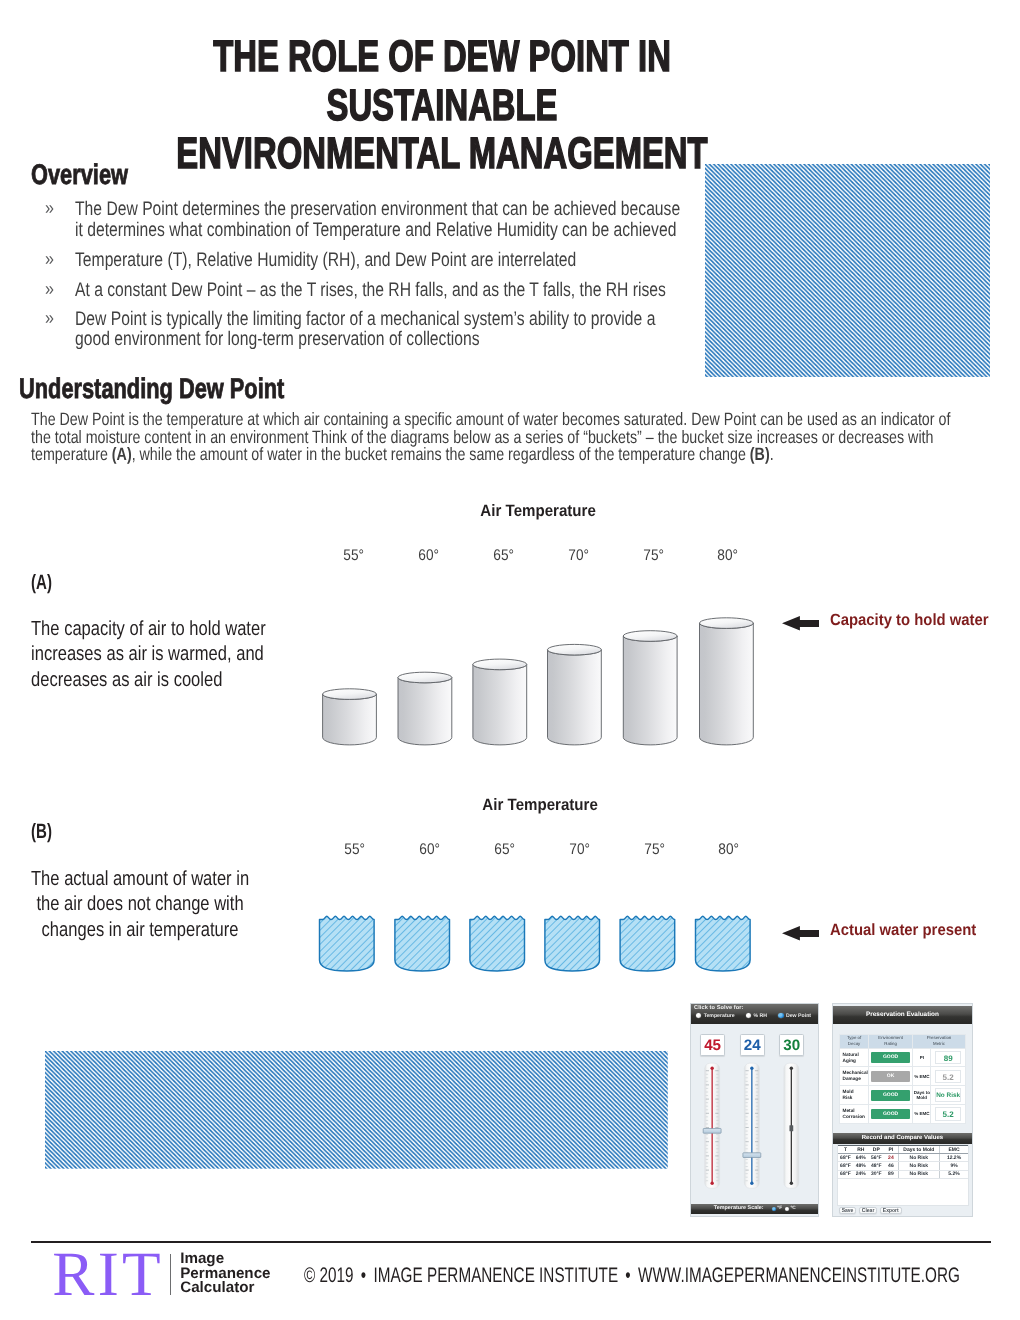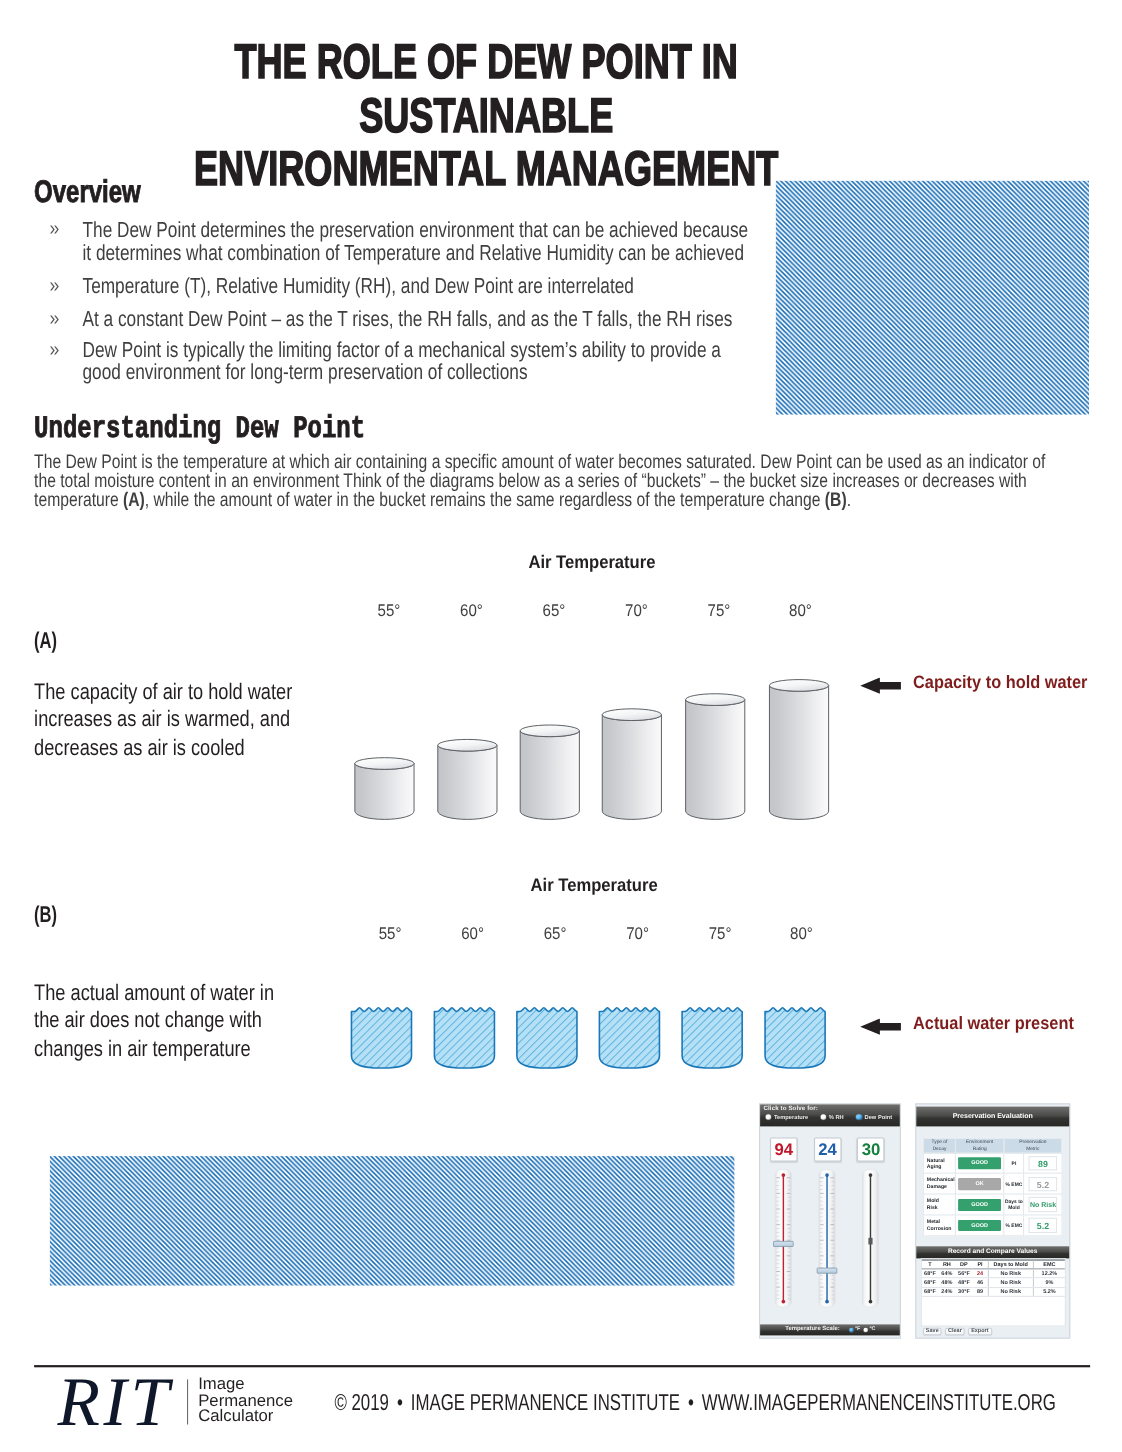--- a/index.html
+++ b/index.html
@@ -125,23 +125,23 @@
   .recTable .sepL{border-left:.5px solid #c9cfd4;}
   .recBtns{position:absolute;left:5.4px;top:203.0px;white-space:nowrap;line-height:0;font-size:0;}
   .recBtns button{font-family:"Liberation Sans",sans-serif;font-size:5.0px;font-weight:bold;
           color:#4b5158;background:linear-gradient(180deg,#ffffff,#f3f5f6);
           border:1px solid #ccd2d7;border-radius:2.2px;padding:0 2.1px;margin-right:2.3px;
           height:6.7px;line-height:5.5px;box-sizing:border-box;
           box-shadow:0 .6px .8px rgba(0,0,0,.10);}
   
   #footrule{left:30.7px;top:1240.7px;width:959.9px;height:2px;background:#231f20;}
   #rittext{position:absolute;left:52.3px;top:1245.0px;font-family:"Liberation Serif",serif;
-           font-size:63.2px;letter-spacing:3.3px;color:#0f172a;line-height:59.5px;white-space:nowrap;font-style:italic;}
+           font-size:63.2px;letter-spacing:3.3px;color:#8b5cf6;line-height:59.5px;white-space:nowrap;}
   #ritdivider{left:170.1px;top:1254.3px;width:1.2px;height:40.5px;background:#6d6e70;}
-  #ipi{position:absolute;left:180.2px;top:1251.9px;font-size:15.2px;font-weight:normal;
+  #ipi{position:absolute;left:180.2px;top:1251.9px;font-size:15.2px;font-weight:bold;
        line-height:14.7px;color:#231f20;white-space:nowrap;}
   #copyline{position:absolute;left:303.5px;top:1265.2px;font-size:21.0px;color:#231f20;
             line-height:21.0px;white-space:nowrap;}
   #copyline span.cl{display:inline-block;transform:scaleX(.728);transform-origin:left top;}
   #copyline .sp{display:inline-block;width:10px;}
 </style>
 </head>
 <body>
 
 <svg width="0" height="0" style="position:absolute" aria-hidden="true">
@@ -190,21 +190,21 @@
 </div>
 
 <div class="abs hatchbox" id="recbox" style="left:705px;top:163.6px;width:285.4px;height:213.7px;">
   <div class="frame">
     <svg viewBox="0 0 285.4 213.7" preserveAspectRatio="none" xmlns="http://www.w3.org/2000/svg">
       <rect x="0" y="0" width="285.4" height="213.7" fill="url(#hatchA)"></rect>
     </svg>
   </div>
 </div>
 
-<div class="sec-h" style="left:31px;top:374.5px;font-family:Liberation Mono, monospace;">
+<div class="sec-h" style="left:19px;top:374.5px;">
   <span>Understanding Dew Point</span>
 </div>
 <div class="abs" id="para">
   <span class="l">The Dew Point is the temperature at which air containing a specific amount of water becomes saturated. Dew Point can be used as an indicator of</span>
   <span class="l">the total moisture content in an environment Think of the diagrams below as a series of “buckets” – the bucket size increases or decreases with</span>
   <span class="l" id="para3">temperature <b>(A)</b>, while the amount of water in the bucket remains the same regardless of the temperature change <b>(B)</b>.</span>
 </div>
 
 <div class="ablab abs" style="left:31px;top:573px;">
   <span>(A)</span>
@@ -258,21 +258,21 @@
 <svg class="abs" id="arrowA" style="left:782px;top:616px;" width="37.3" height="14.6" viewBox="0 0 37.3 14.6" xmlns="http://www.w3.org/2000/svg">
   <path d="M0,7.3 L17.9,0 L17.9,3.9 L37.3,3.9 L37.3,10.9 L17.9,10.9 L17.9,14.6 Z" fill="#231f20"></path>
 </svg>
 <div class="arrowlab abs" style="left:830px;top:612px;">
   <span>Capacity to hold water</span>
 </div>
 
 <div class="ablab abs" style="left:31px;top:822px;">
   <span>(B)</span>
 </div>
-<div class="sidecopy abs" style="left:31px;top:891px;">
+<div class="sidecopy abs" style="left:31px;top:867px;text-align:center;">
   <span>The actual amount of water in</span>
   <span>the air does not change with</span>
   <span>changes in air temperature</span>
 </div>
 <div class="airtemp abs" style="left:440px;top:797px;width:200px;text-align:center;">
   <span>Air Temperature</span>
 </div>
 <div class="abs" id="ticksB">
     <div class="tick" style="left:324.6px;top:842.4px;"><span>55°</span></div>
     <div class="tick" style="left:399.5px;top:842.4px;"><span>60°</span></div>
@@ -319,21 +319,21 @@
       <div class="barTopTitle">Click to Solve for:</div>
       <div class="radios" id="solveRadios">
           <span class="r" style="left:4.5px;"><span class="dot"></span><span>Temperature</span></span>
           <span class="r" style="left:54.3px;"><span class="dot"></span><span>% RH</span></span>
           <span class="r" style="left:86.8px;"><span class="dot on"></span><span>Dew Point</span></span>
         </div>
     </div>
     <div class="panelBody">
       <div class="readouts" id="readouts">
           <div class="rb" style="left:8.8px;">
-            <span style="color:#c0192e">94</span>
+            <span style="color:#c0192e">45</span>
           </div>
           <div class="rb" style="left:48.5px;">
             <span style="color:#1f5fa9">24</span>
           </div>
           <div class="rb" style="left:88px;">
             <span style="color:#15803d">30</span>
           </div>
         </div>
       <div class="thermos" id="thermos"><svg width="128.9" height="185" viewBox="0 0 128.9 185" xmlns="http://www.w3.org/2000/svg">
             <defs>

